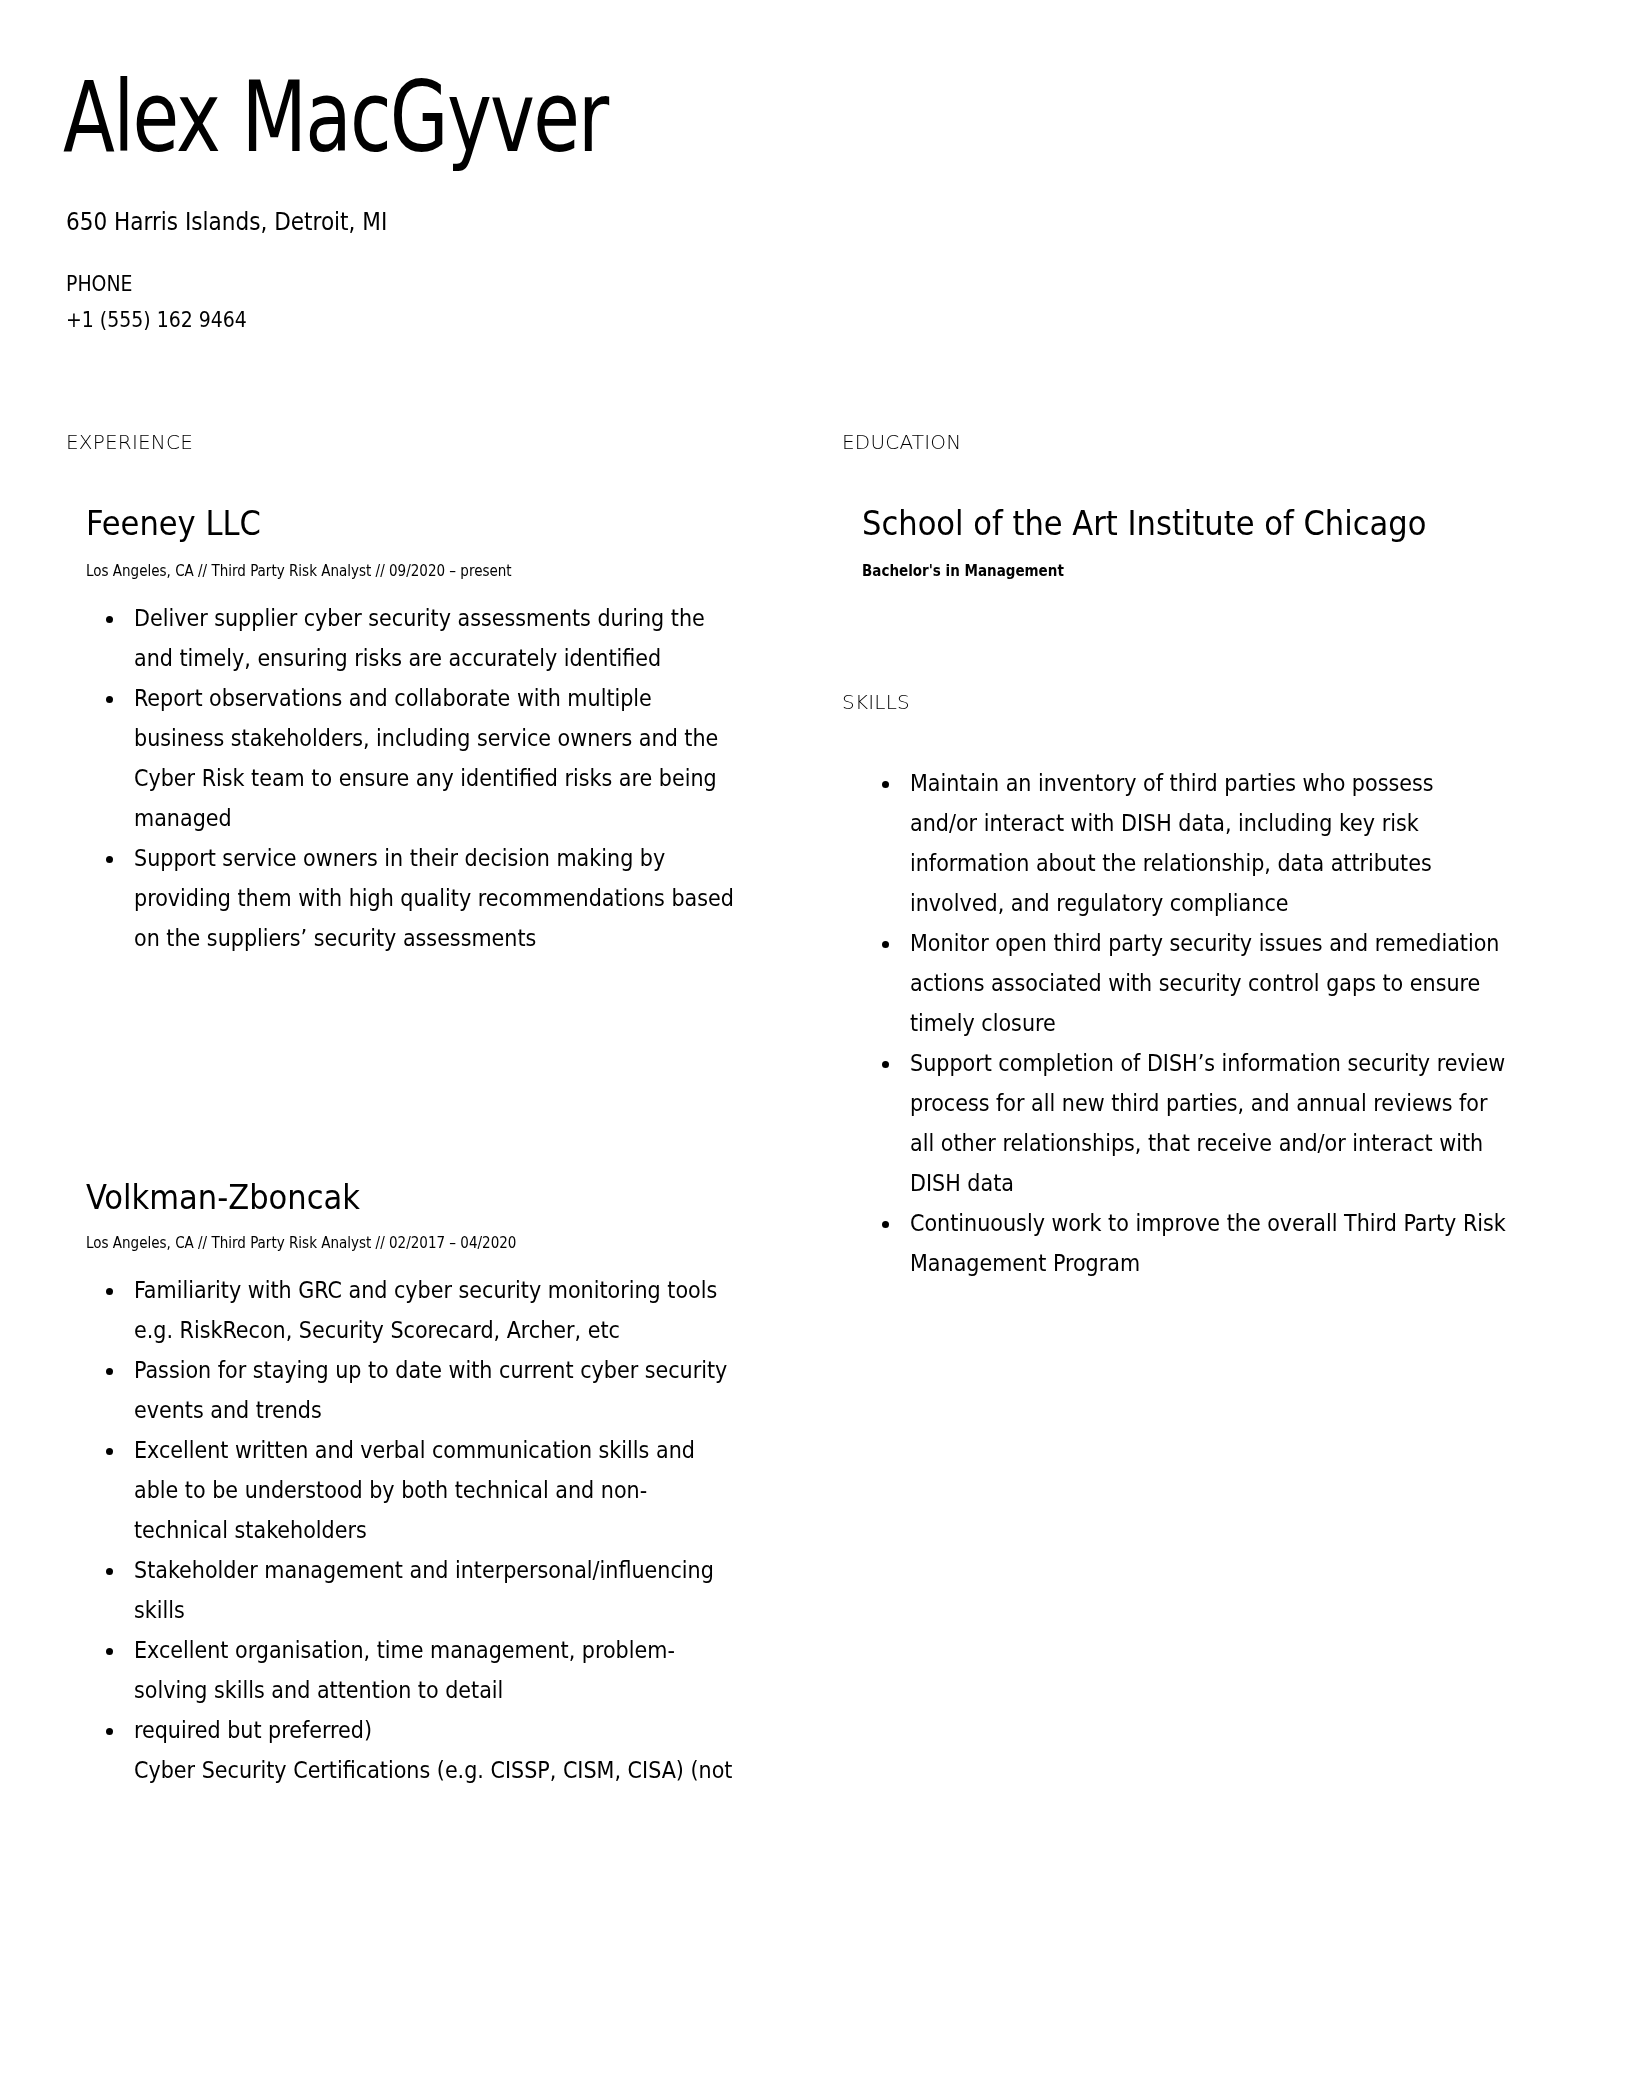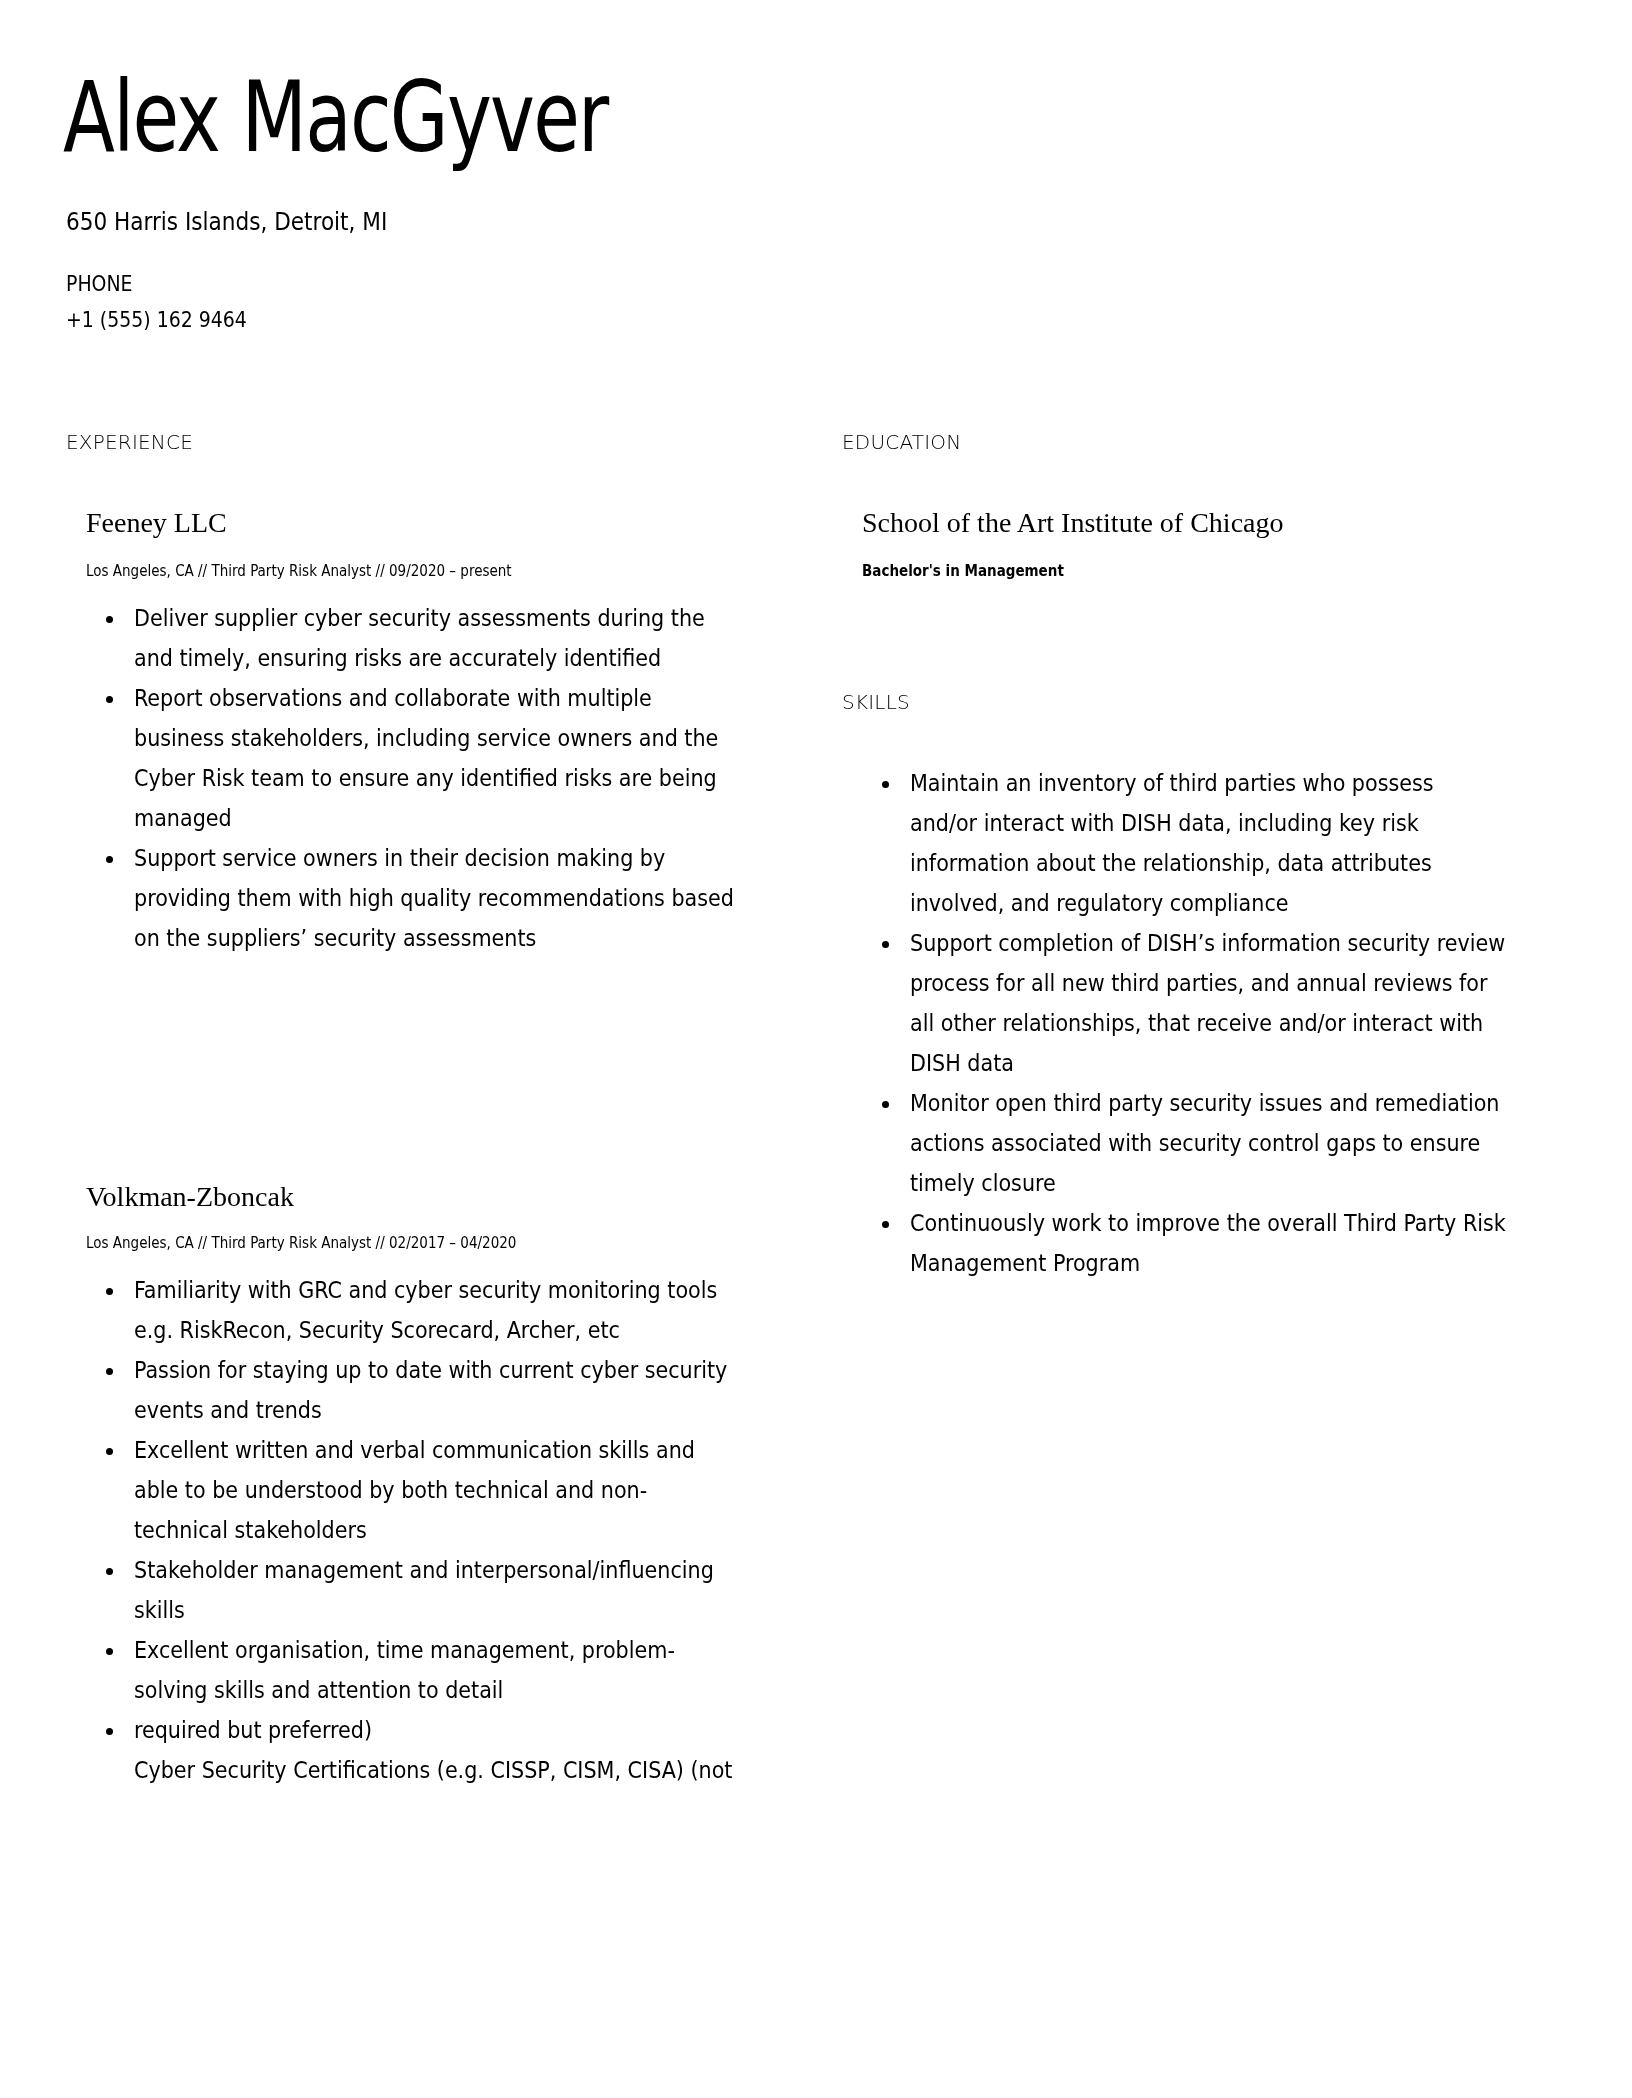--- a/index.html
+++ b/index.html
@@ -52,24 +52,23 @@
   
   .section-title {
     font-size: 20px;
     line-height: 36px;
     font-weight: 300;
     letter-spacing: 0.2px;
   }
 
   
   .entry-title {
-    font-size: 28px;
+    font-size: 34px;
     line-height: 32px;
     font-weight: 500;
-    font-family: Liberation Serif, serif;
   }
   .entry-meta {
     font-size: 15px;
     line-height: 30px;
   }
   ul.bullets {
     list-style: none;
     margin: 0;
     padding: 0;
   }
@@ -180,30 +179,30 @@
   <ul class="abs bullets" style="left:20px; top:763px;">
       <li>
         <span class="dot"></span>
         <span class="line">Maintain an inventory of third parties who possess</span>
         <span class="line">and/or interact with DISH data, including key risk</span>
         <span class="line">information about the relationship, data attributes</span>
         <span class="line">involved, and regulatory compliance</span>
       </li>
       <li>
         <span class="dot"></span>
+        <span class="line">Monitor open third party security issues and remediation</span>
+        <span class="line">actions associated with security control gaps to ensure</span>
+        <span class="line">timely closure</span>
+      </li>
+      <li>
+        <span class="dot"></span>
         <span class="line">Support completion of DISH’s information security review</span>
         <span class="line">process for all new third parties, and annual reviews for</span>
         <span class="line">all other relationships, that receive and/or interact with</span>
         <span class="line">DISH data</span>
       </li>
       <li>
         <span class="dot"></span>
-        <span class="line">Monitor open third party security issues and remediation</span>
-        <span class="line">actions associated with security control gaps to ensure</span>
-        <span class="line">timely closure</span>
-      </li>
-      <li>
-        <span class="dot"></span>
         <span class="line">Continuously work to improve the overall Third Party Risk</span>
         <span class="line">Management Program</span>
       </li>
     </ul>
 </div>
 
 </body></html>

